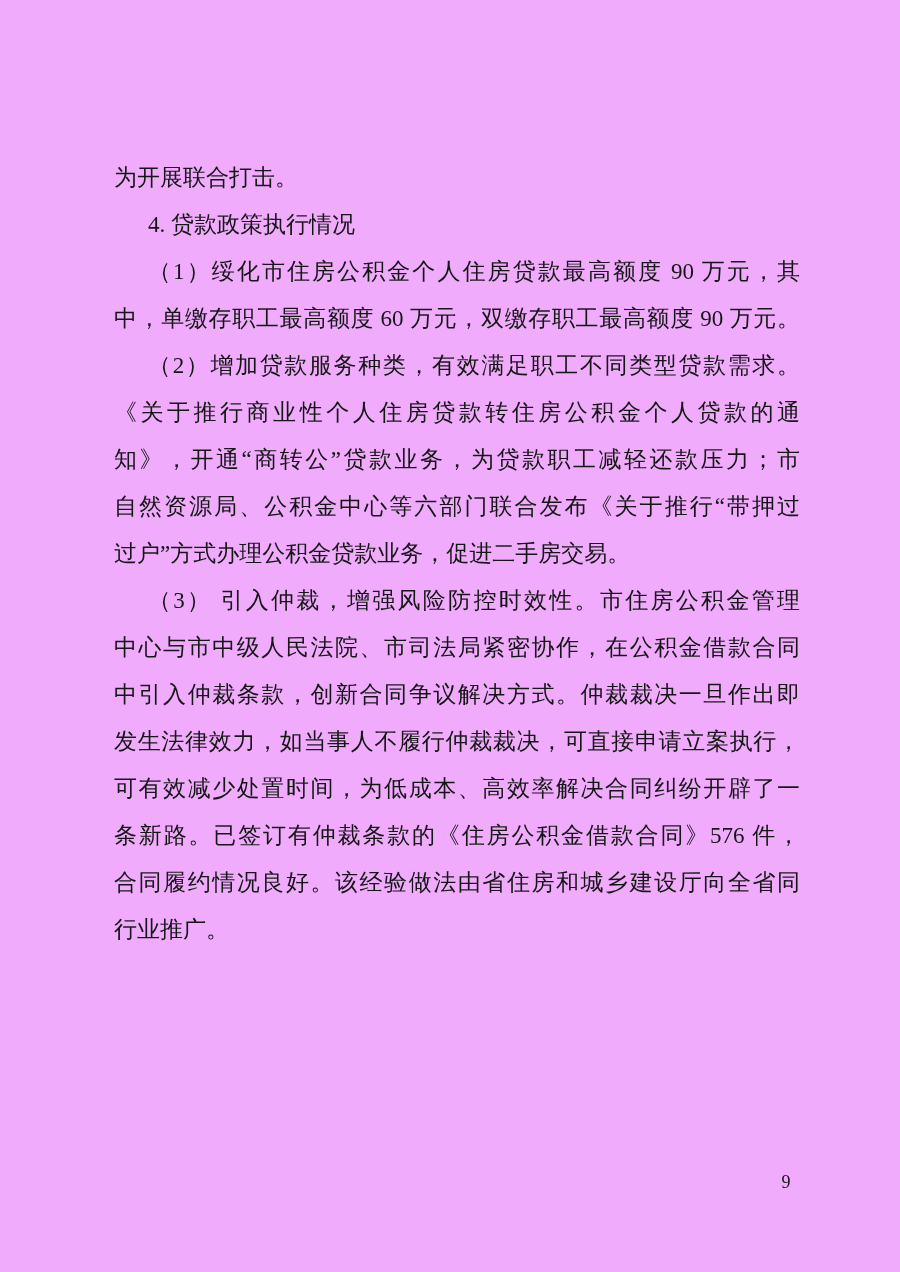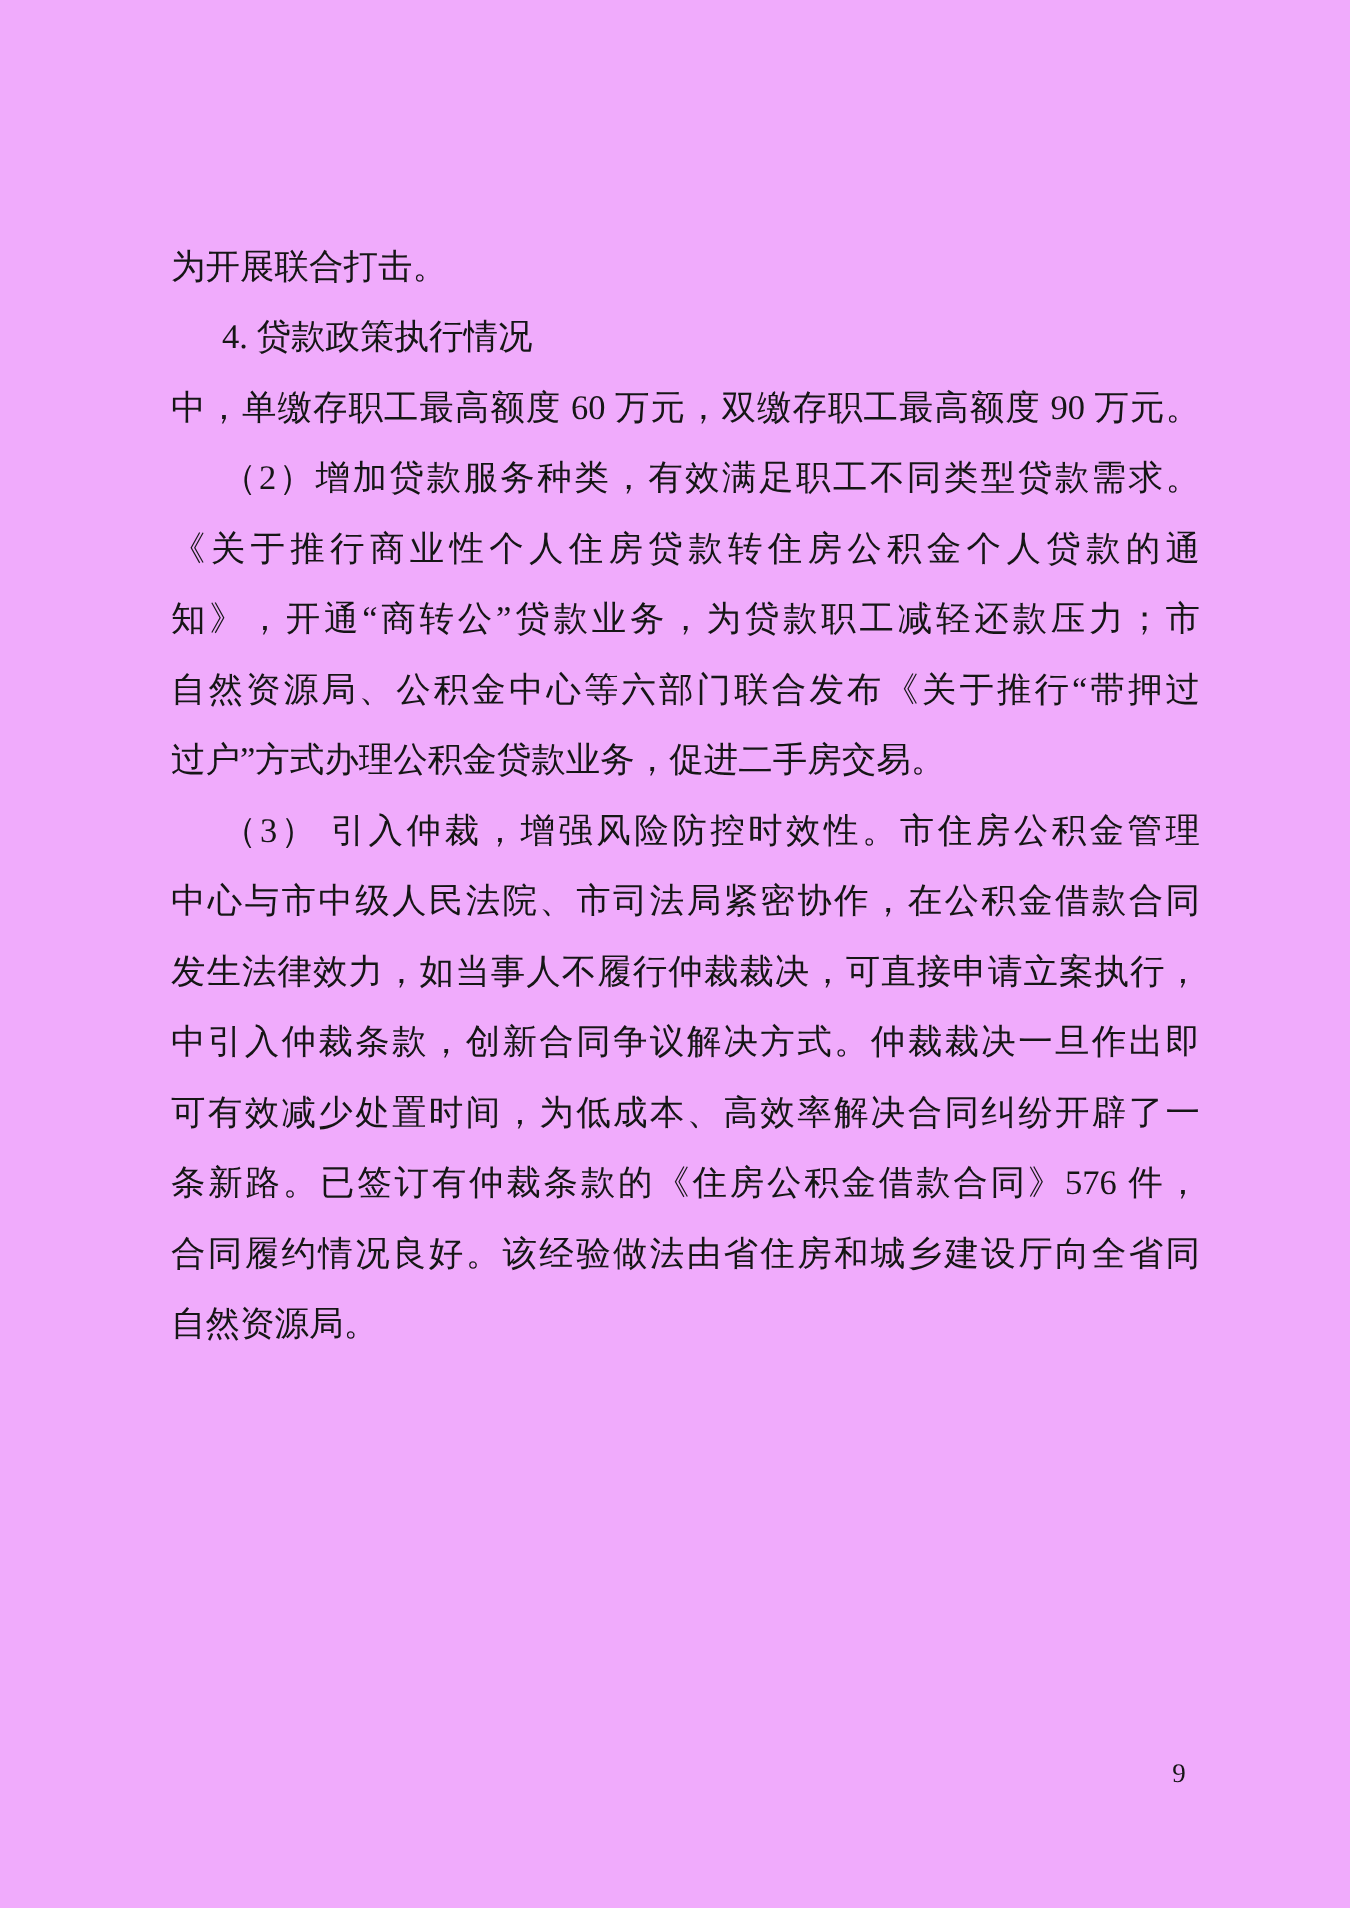--- a/index.html
+++ b/index.html
@@ -50,29 +50,30 @@
     font-family: "Liberation Serif", "DejaVu Serif", serif;
   }
 </style>
 </head>
 <body>
 
 <div class="page">
   <div class="text-body">
       <div class="line">为开展联合打击。</div>
       <div class="line indent">4. 贷款政策执行情况</div>
+      <div class="line indent justify">（1）绥化市住房公积金个人住房贷款最高额度 90 万元，其</div>
       <div class="line justify">中，单缴存职工最高额度 60 万元，双缴存职工最高额度 90 万元。</div>
       <div class="line indent justify">（2）增加贷款服务种类，有效满足职工不同类型贷款需求。</div>
       <div class="line justify">《关于推行商业性个人住房贷款转住房公积金个人贷款的通</div>
       <div class="line justify">知》，开通“商转公”贷款业务，为贷款职工减轻还款压力；市</div>
       <div class="line justify">自然资源局、公积金中心等六部门联合发布《关于推行“带押过</div>
       <div class="line">过户”方式办理公积金贷款业务，促进二手房交易。</div>
       <div class="line indent justify">（3） 引入仲裁，增强风险防控时效性。市住房公积金管理</div>
       <div class="line justify">中心与市中级人民法院、市司法局紧密协作，在公积金借款合同</div>
+      <div class="line justify">中引入仲裁条款，创新合同争议解决方式。仲裁裁决一旦作出即</div>
       <div class="line justify">发生法律效力，如当事人不履行仲裁裁决，可直接申请立案执行，</div>
-      <div class="line justify">中引入仲裁条款，创新合同争议解决方式。仲裁裁决一旦作出即</div>
       <div class="line justify">可有效减少处置时间，为低成本、高效率解决合同纠纷开辟了一</div>
       <div class="line justify">条新路。已签订有仲裁条款的《住房公积金借款合同》576 件，</div>
       <div class="line justify">合同履约情况良好。该经验做法由省住房和城乡建设厅向全省同</div>
-      <div class="line">自然资源局。</div>
+      <div class="line">行业推广。</div>
     </div>
   <div class="page-number">9</div>
 </div>
 
 </body></html>

